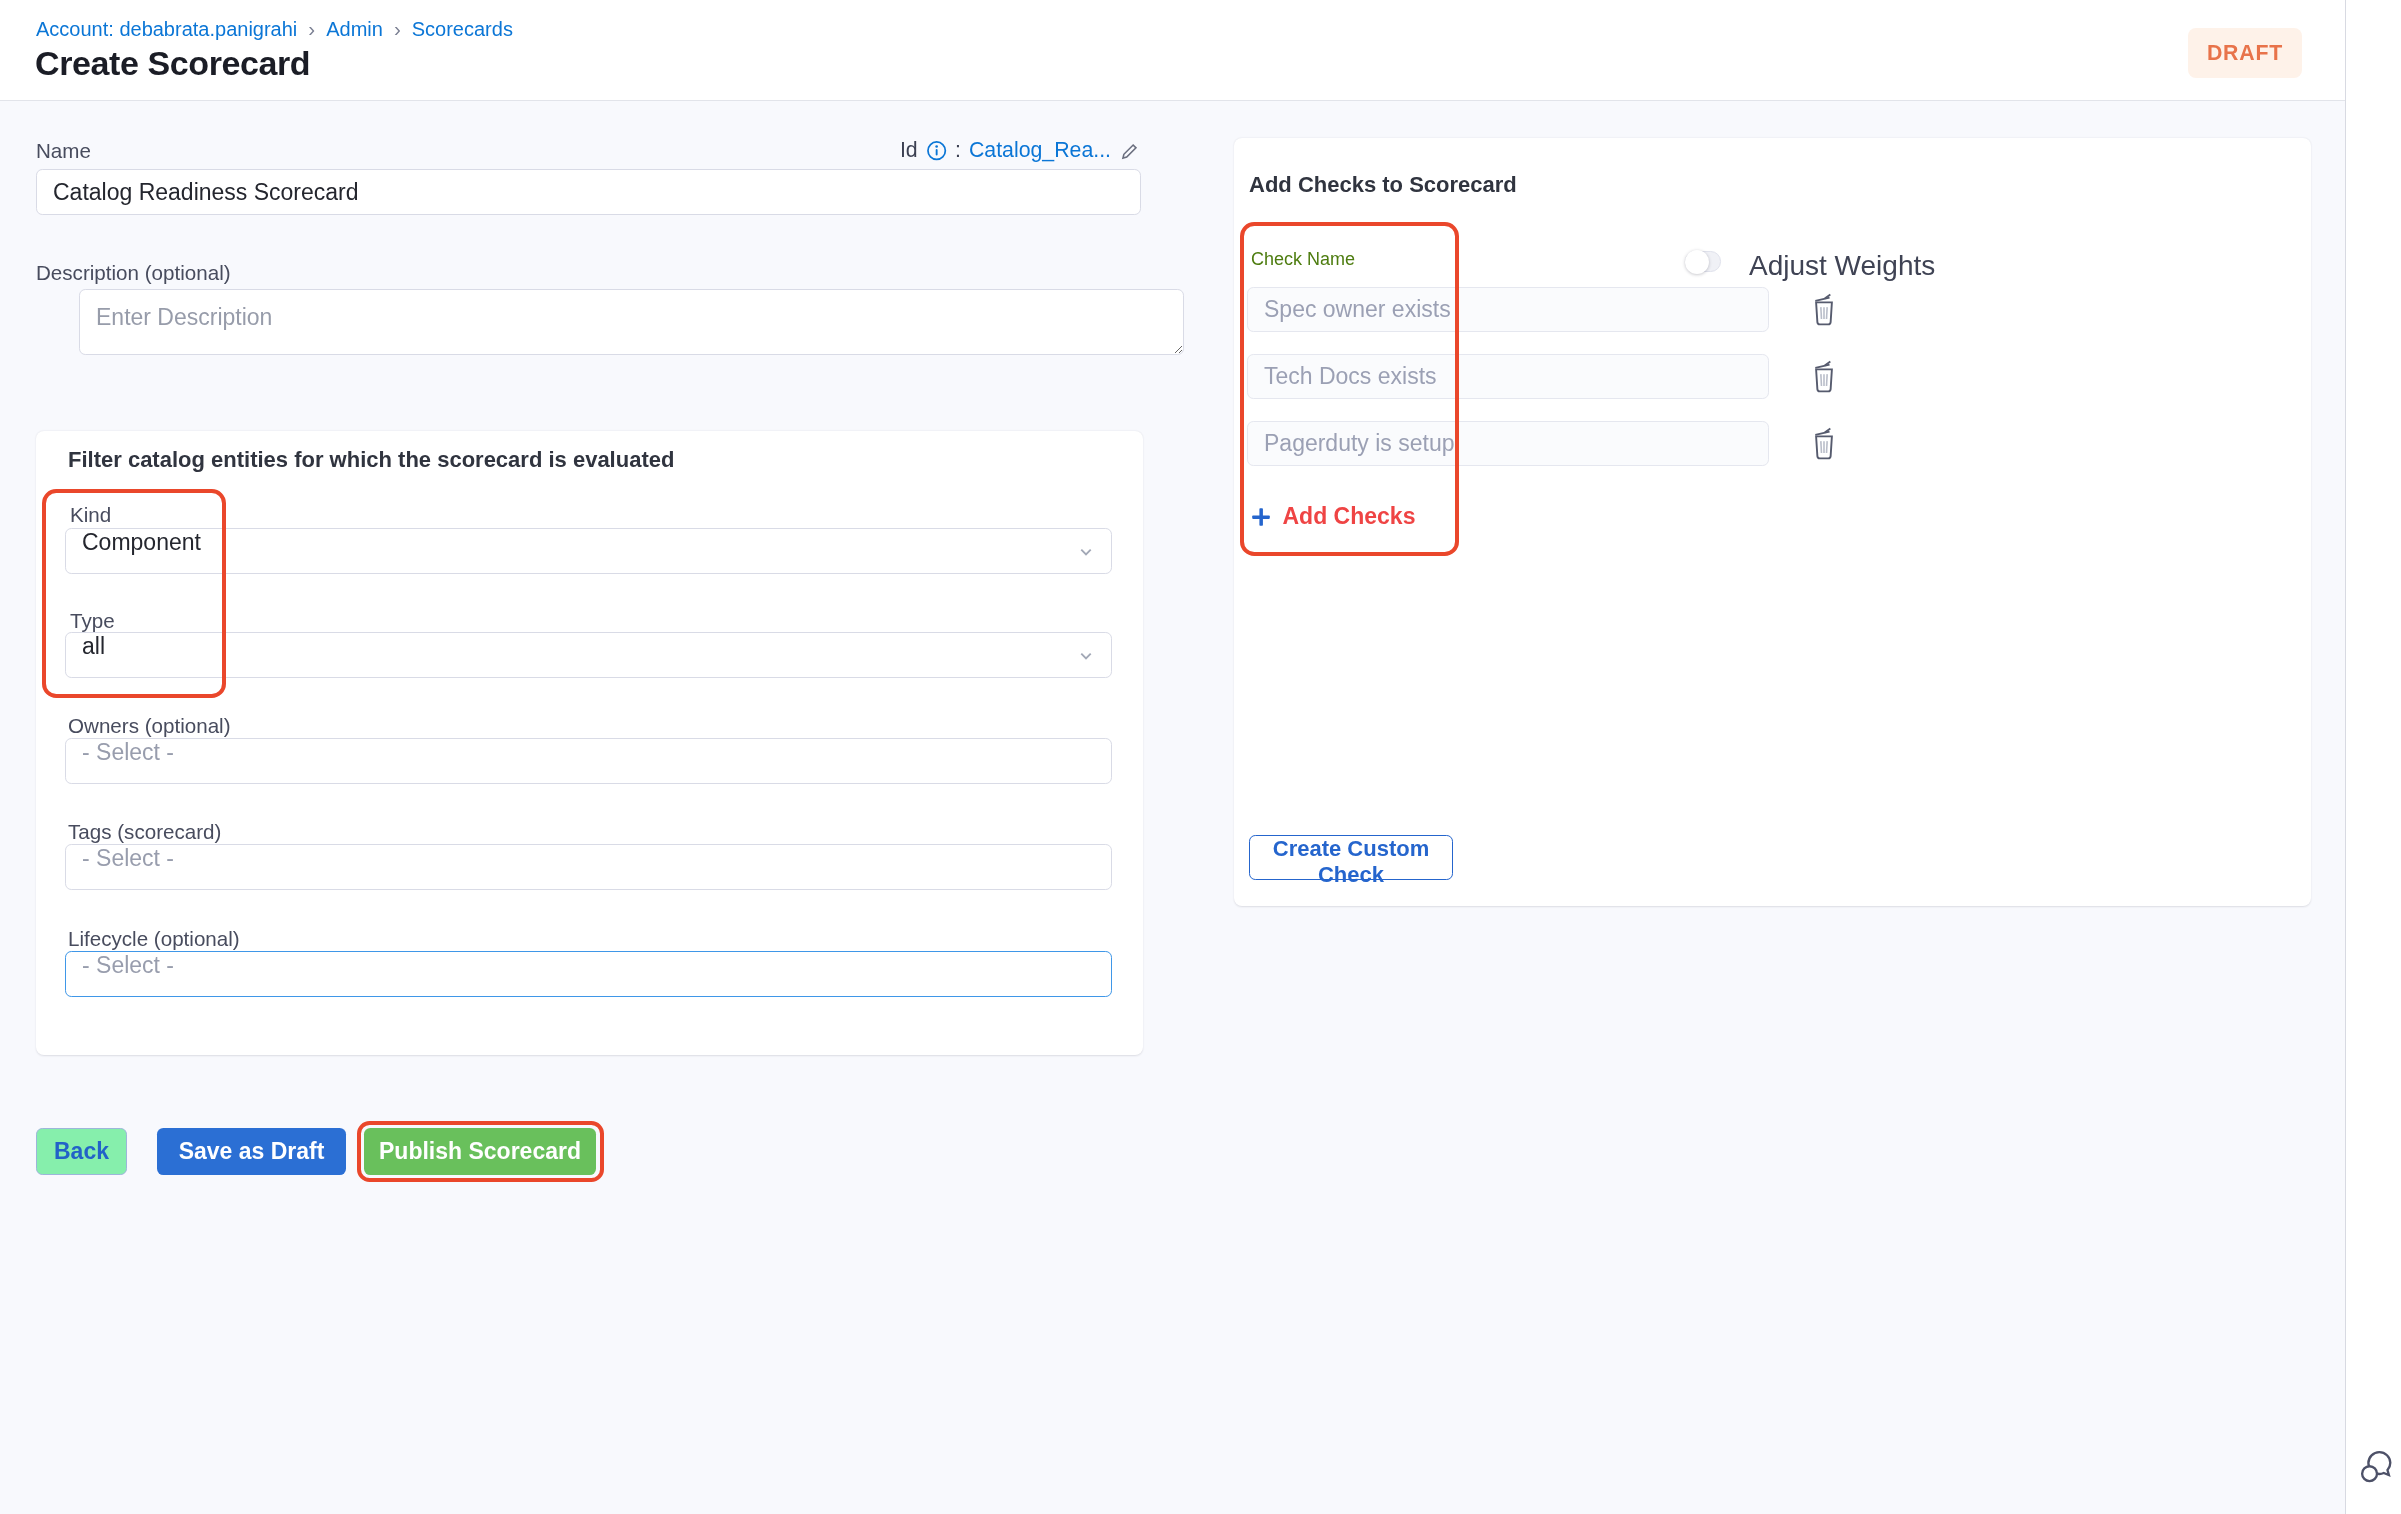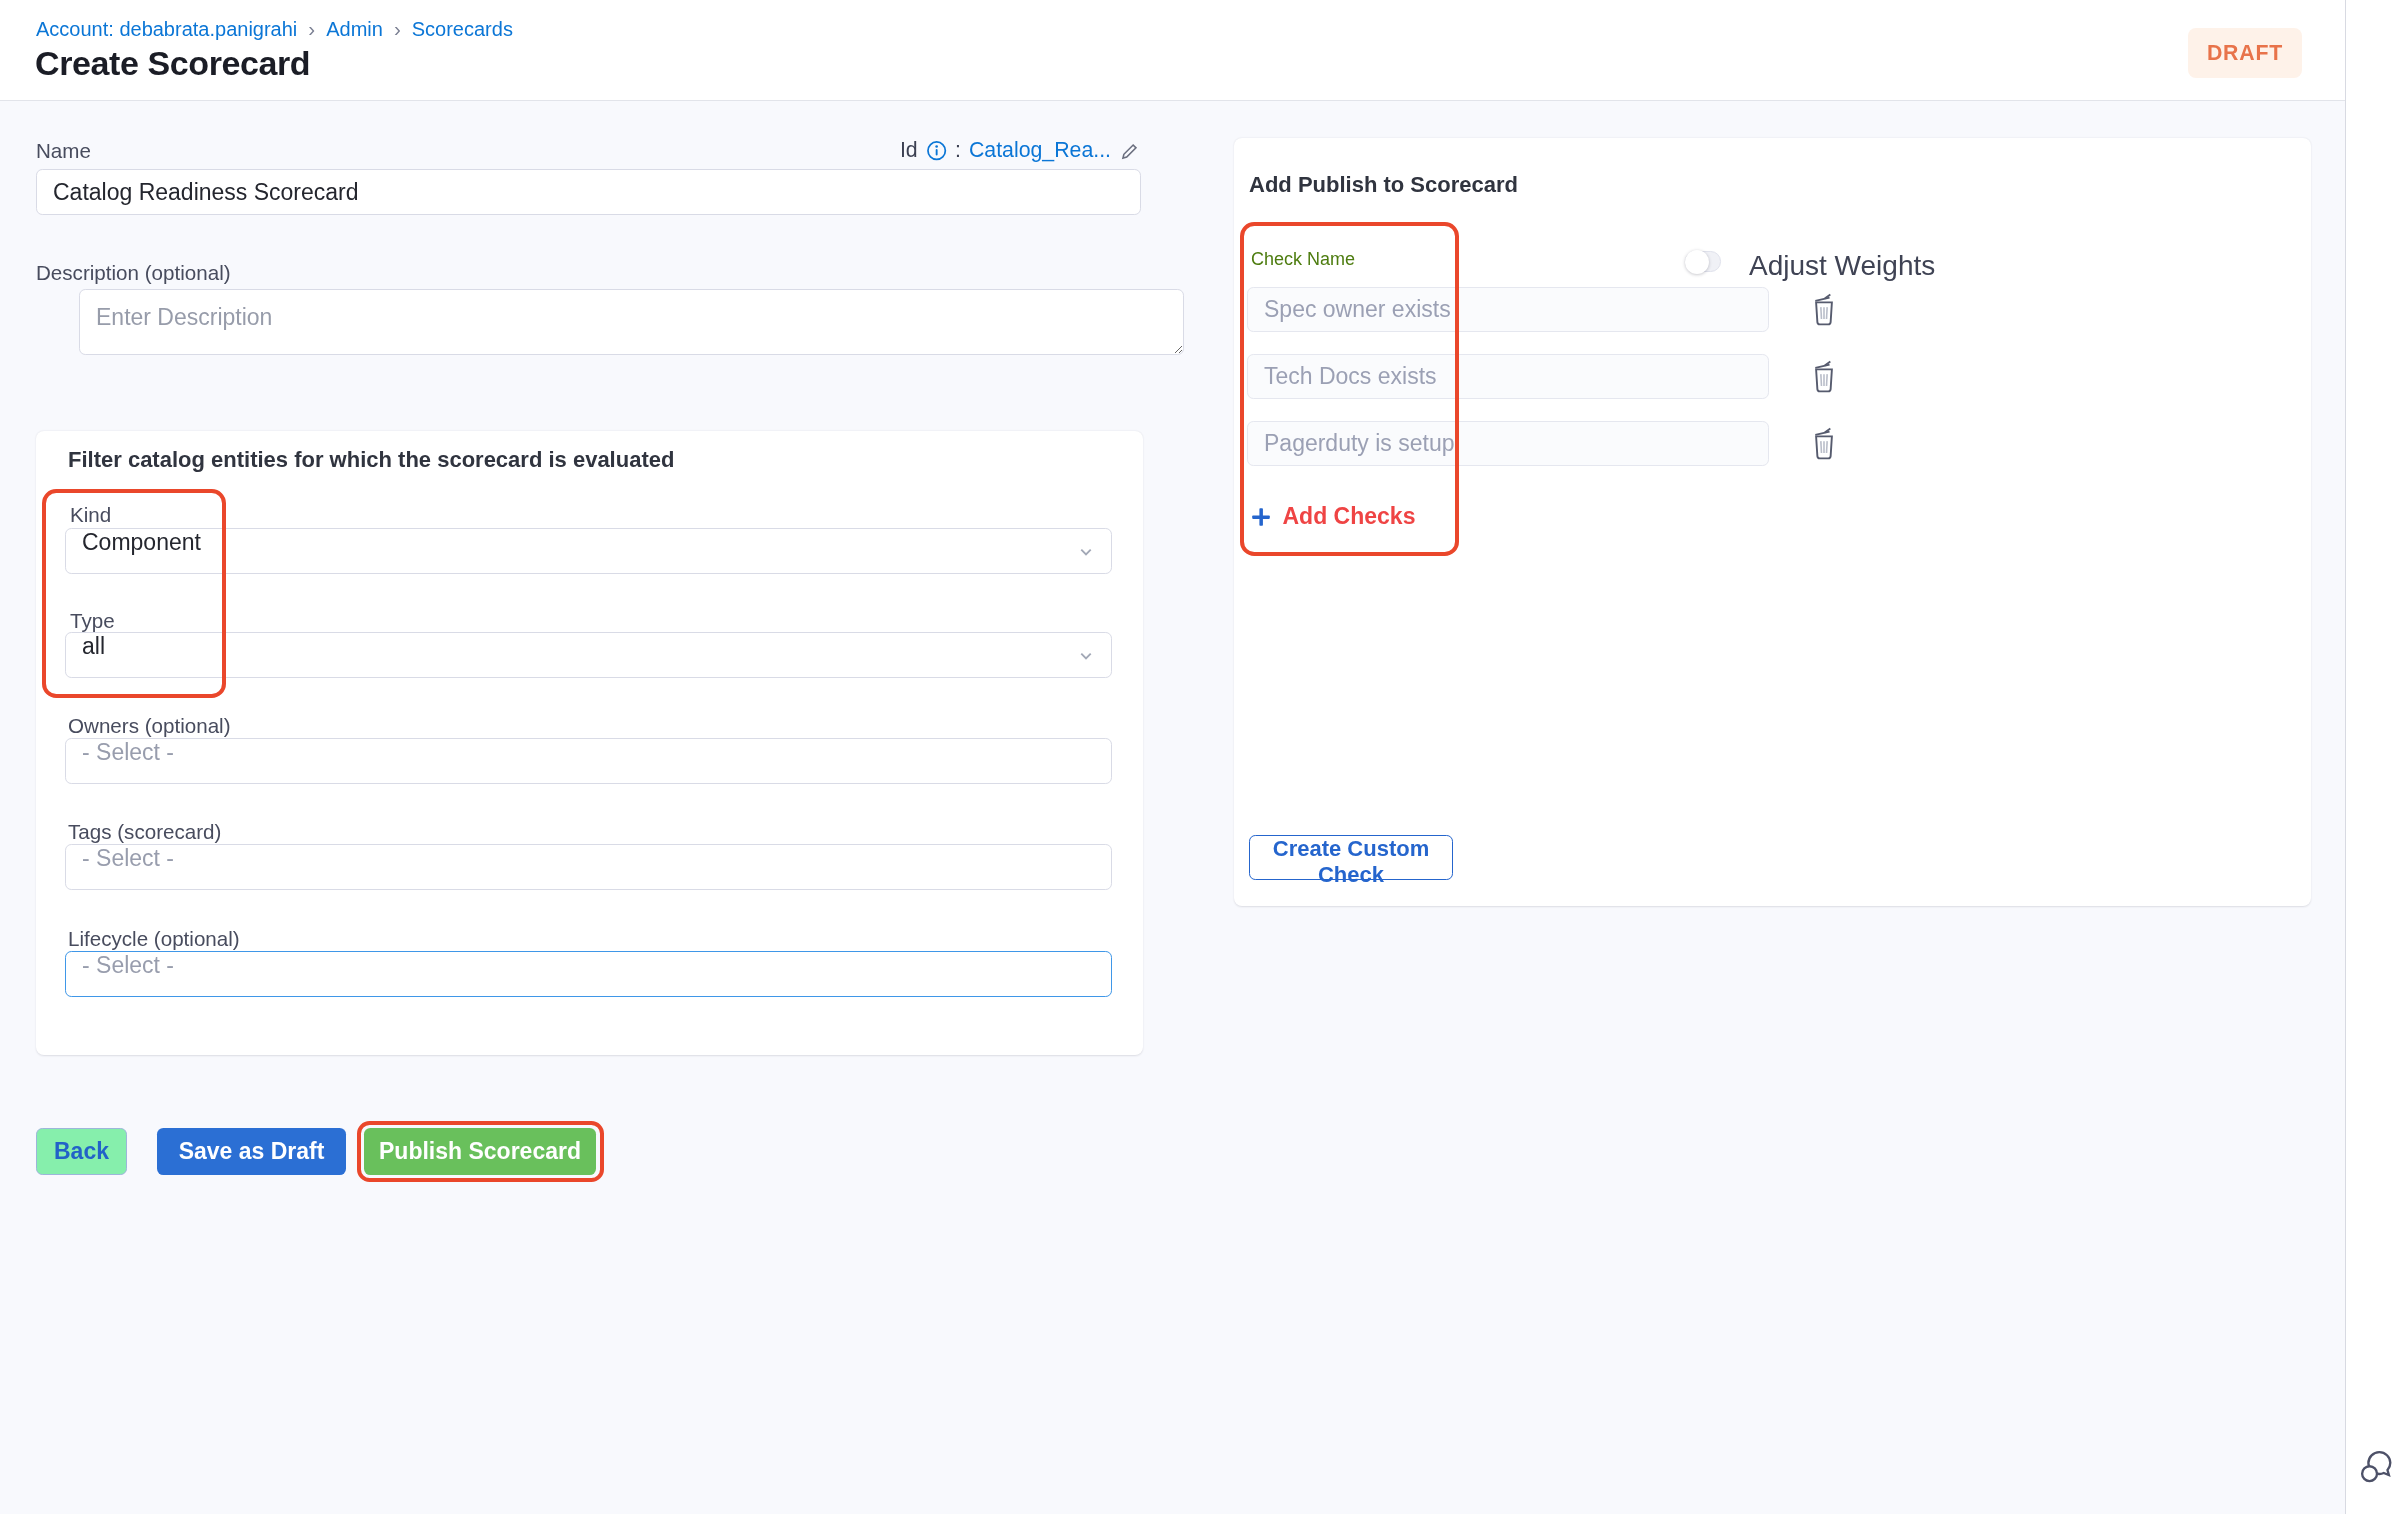--- a/index.html
+++ b/index.html
@@ -159,21 +159,21 @@
 </div>
 
 <div class="annotation" style="left:42px; top:489px; width:184px; height:209px;"></div>
 
 <button class="btn btn-back">Back</button>
 <button class="btn btn-save">Save as Draft</button>
 <button class="btn btn-publish">Publish Scorecard</button>
 <div class="annotation" style="left:357px; top:1121px; width:247px; height:61px; border-radius:12.6px;"></div>
 
 <div class="card" style="left:1234px; top:138px; width:1077px; height:768px;"></div>
-<div class="section-heading" style="left:1249px; top:172px;">Add Publish to Scorecard</div>
+<div class="section-heading" style="left:1249px; top:172px;">Add Checks to Scorecard</div>
 
 <div class="label" style="left:1251px; top:249px; color:#4d7c0f; font-size:18px;">Check Name</div>
 
 <div class="toggle">
     <div class="knob"></div>
   </div>
 <div class="label" style="left:1749px; top:250px; color:#3f4354; font-size:28px;">Adjust Weights</div>
 
 <input class="check-input" style="left: 1247px; top: 287px;" readonly="" placeholder="Spec owner exists">
 <input class="check-input" style="left: 1247px; top: 354px;" readonly="" placeholder="Tech Docs exists">

